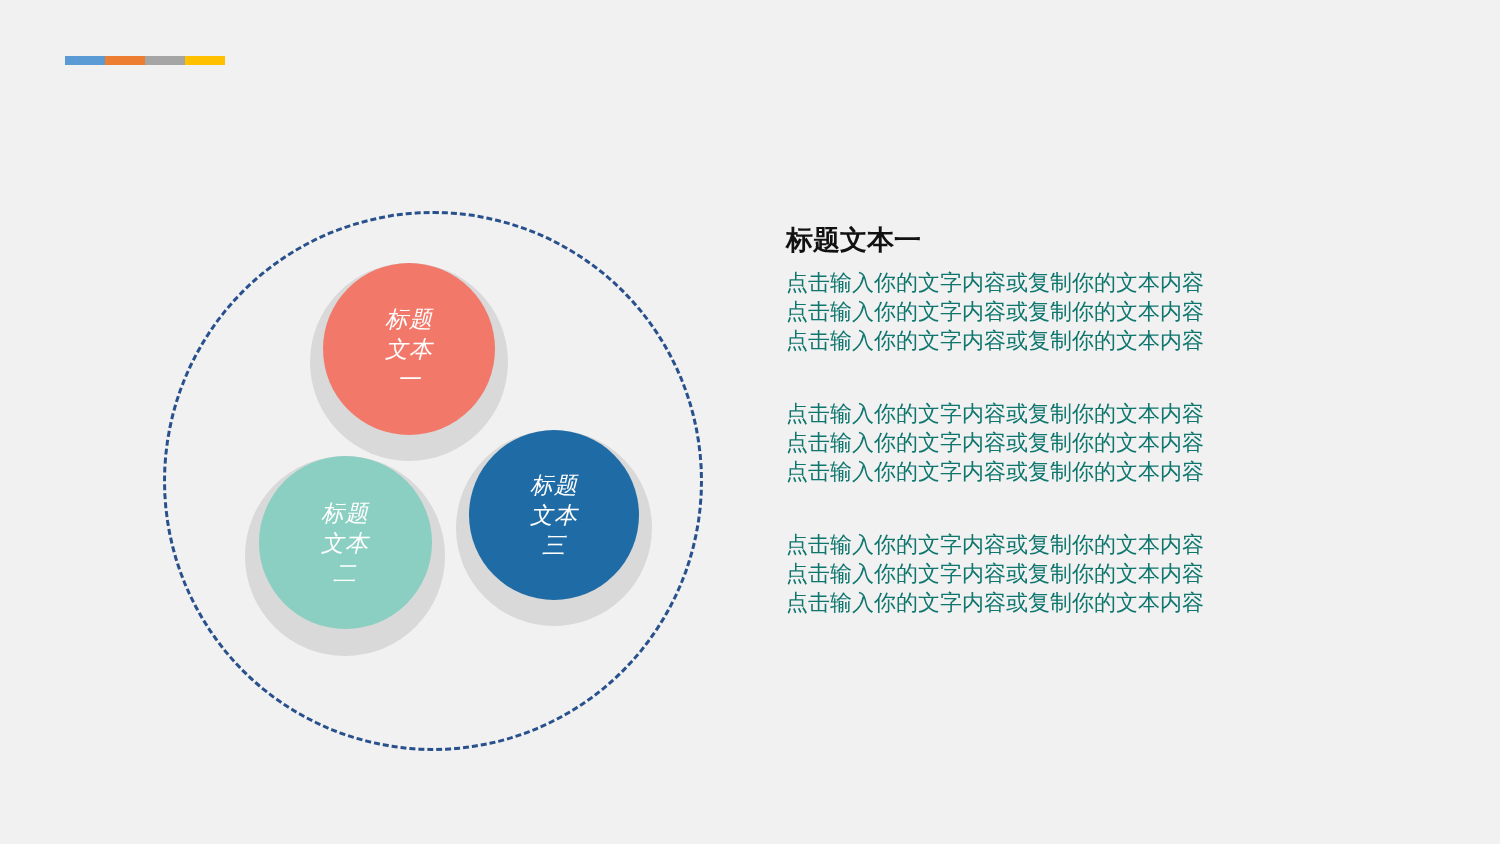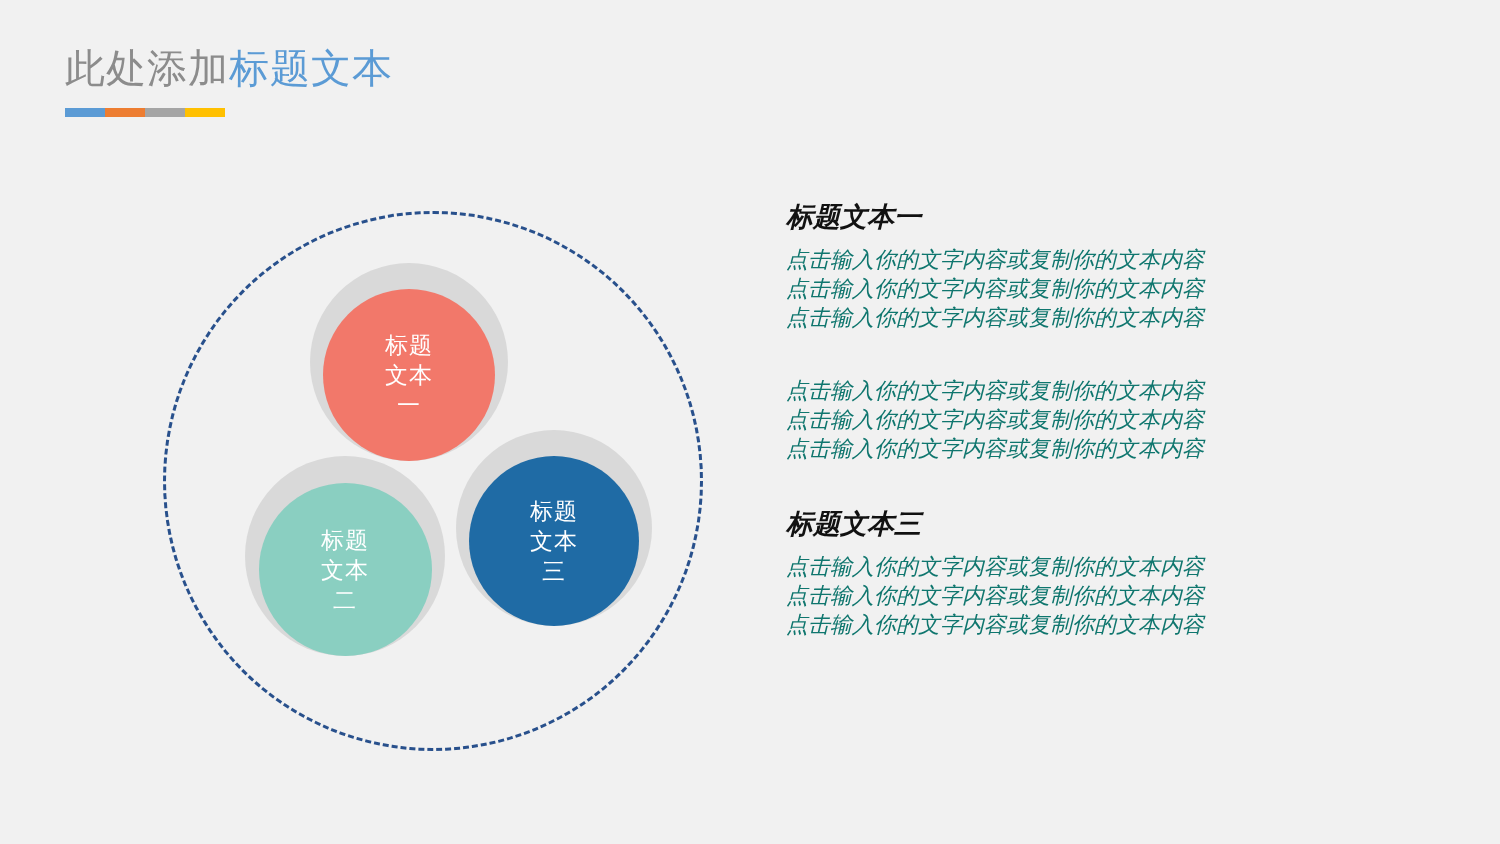--- a/index.html
+++ b/index.html
@@ -60,22 +60,23 @@
     border-radius: 50%;
     border: 3px dashed #28508c;
     box-sizing: border-box;
   }
 
   .node {
     position: absolute;
     border-radius: 50%;
     background: #d9d9d9;
     display: flex;
-    align-items: flex-end;
+    align-items: flex-start;
     justify-content: center;
+    font-style: italic;
   }
   .node-inner {
     border-radius: 50%;
     display: flex;
     flex-direction: column;
     align-items: center;
     justify-content: center;
     color: #ffffff;
     font-size: 23px;
     line-height: 30px;
@@ -119,23 +120,22 @@
   }
   .node.n3 .node-inner {
     width: 170px;
     height: 170px;
   }
 
   
   .text-col {
     position: absolute;
     left: 786px;
-    top: 200px;
+    top: 223px;
     width: 580px;
-    font-style: italic;
   }
   .text-item { margin-bottom: 44px; }
   .text-item:last-child { margin-bottom: 0; }
   .item-heading {
     font-size: 27px;
     line-height: 34px;
     font-weight: bold;
     color: #111111;
     margin-bottom: 11px;
     letter-spacing: 0px;
@@ -145,23 +145,20 @@
     line-height: 29px;
     color: #0f766e;
     letter-spacing: 0px;
   }
   .item-body .bl { display: block; white-space: nowrap; }
 </style>
 </head>
 <body style="background: rgb(241, 241, 241);">
 
 <div class="title-block">
-  <div class="slide-title">
-    <span class="t-gray">此处添加</span><span class="t-blue">标题文本</span>
-  </div>
   <div class="accent-bar">
     <div class="accent-seg s0" style="background: rgb(91, 155, 213);"></div>
     <div class="accent-seg s1" style="background: rgb(237, 125, 49);"></div>
     <div class="accent-seg s2" style="background: rgb(165, 165, 165);"></div>
     <div class="accent-seg s3" style="background: rgb(255, 192, 0);"></div>
   </div>
 </div>
 
 <div class="diagram">
 
@@ -206,21 +203,20 @@
 
   <div class="text-item">
     <div class="item-body">
       <span class="bl">点击输入你的文字内容或复制你的文本内容</span>
       <span class="bl">点击输入你的文字内容或复制你的文本内容</span>
       <span class="bl">点击输入你的文字内容或复制你的文本内容</span>
     </div>
   </div>
 
   <div class="text-item">
-    <div class="item-heading">标题文本三</div>
     <div class="item-body">
       <span class="bl">点击输入你的文字内容或复制你的文本内容</span>
       <span class="bl">点击输入你的文字内容或复制你的文本内容</span>
       <span class="bl">点击输入你的文字内容或复制你的文本内容</span>
     </div>
   </div>
 
 </div>
 
 </body></html>

